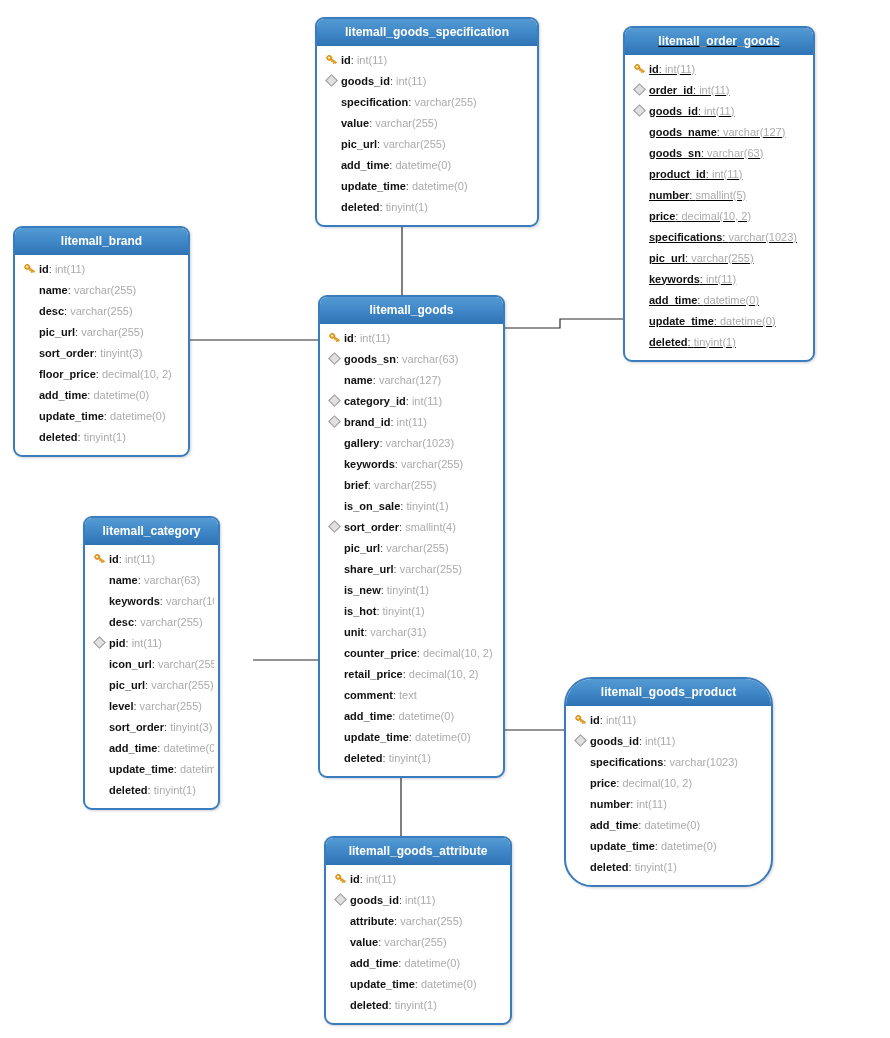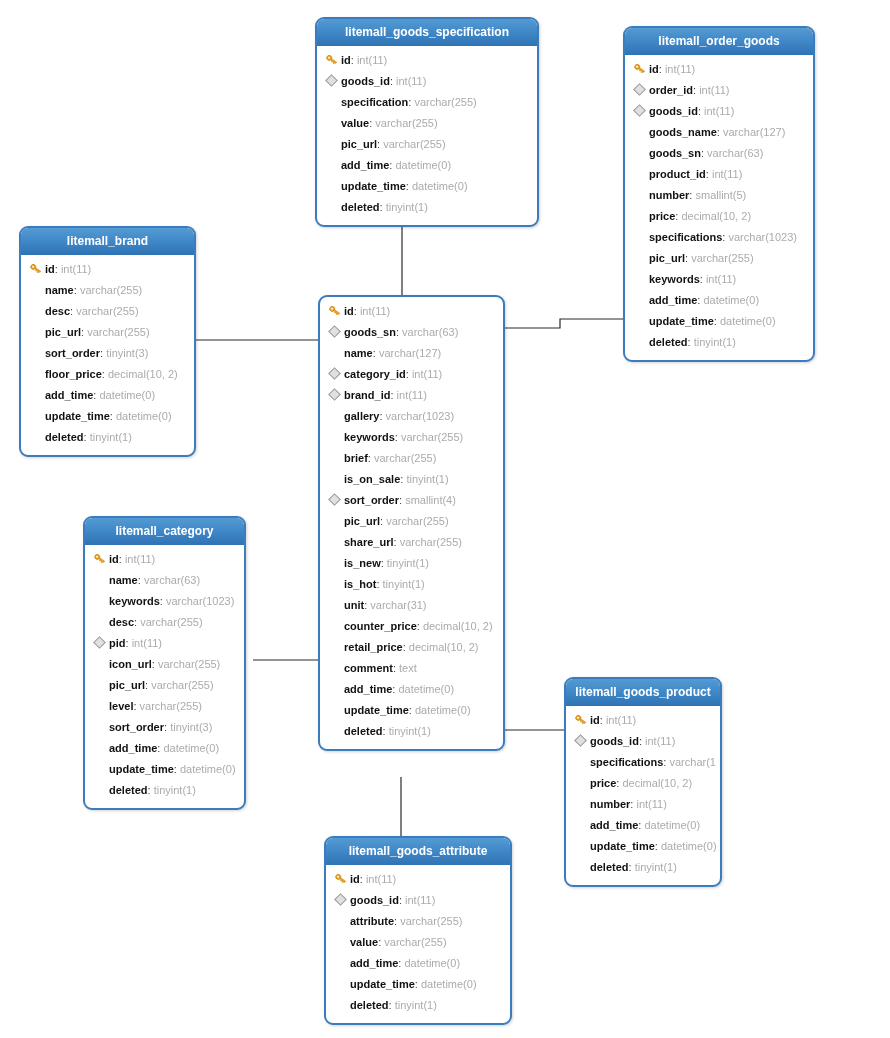--- a/index.html
+++ b/index.html
@@ -148,21 +148,21 @@
           <span class="fname">update_time</span>
           <span class="ftype">datetime(0)</span>
         </div>
         <div class="field-row">
           <span class="icon-cell"></span>
           <span class="fname">deleted</span>
           <span class="ftype">tinyint(1)</span>
         </div>
       </div>
     </div>
-    <div class="table-box" style="left: 623px; top: 26px; width: 192px;">
+    <div class="table-box" style="left: 623px; top: 26px; width: 192px; text-decoration: underline;">
       <div class="table-header">litemall_order_goods</div>
       <div class="table-body">
         <div class="field-row">
           <span class="icon-cell">
             <svg width="13" height="13" viewBox="0 0 16 16" xmlns="http://www.w3.org/2000/svg">
               <g transform="rotate(35 8 8)">
                 <circle cx="4.6" cy="8" r="3.1" fill="#efa51d" stroke="#c37f09" stroke-width="0.8"></circle>
                 <circle cx="4.3" cy="8" r="1.2" fill="#ffffff"></circle>
                 <path d="M7.6 7.1 L15.2 7.1 L15.2 8.9 L13.6 8.9 L13.6 10.6 L12.2 10.6 L12.2 8.9 L10.8 8.9 L10.8 10.2 L9.4 10.2 L9.4 8.9 L7.6 8.9 Z" fill="#efa51d" stroke="#c37f09" stroke-width="0.6"></path>
               </g>
@@ -235,21 +235,21 @@
           <span class="fname">update_time</span>
           <span class="ftype">datetime(0)</span>
         </div>
         <div class="field-row">
           <span class="icon-cell"></span>
           <span class="fname">deleted</span>
           <span class="ftype">tinyint(1)</span>
         </div>
       </div>
     </div>
-    <div class="table-box" style="left: 19px; top: 226px; width: 177px;">
+    <div class="table-box" style="left: 13px; top: 226px; width: 177px;">
       <div class="table-header">litemall_brand</div>
       <div class="table-body">
         <div class="field-row">
           <span class="icon-cell">
             <svg width="13" height="13" viewBox="0 0 16 16" xmlns="http://www.w3.org/2000/svg">
               <g transform="rotate(35 8 8)">
                 <circle cx="4.6" cy="8" r="3.1" fill="#efa51d" stroke="#c37f09" stroke-width="0.8"></circle>
                 <circle cx="4.3" cy="8" r="1.2" fill="#ffffff"></circle>
                 <path d="M7.6 7.1 L15.2 7.1 L15.2 8.9 L13.6 8.9 L13.6 10.6 L12.2 10.6 L12.2 8.9 L10.8 8.9 L10.8 10.2 L9.4 10.2 L9.4 8.9 L7.6 8.9 Z" fill="#efa51d" stroke="#c37f09" stroke-width="0.6"></path>
               </g>
@@ -294,20 +294,21 @@
           <span class="ftype">datetime(0)</span>
         </div>
         <div class="field-row">
           <span class="icon-cell"></span>
           <span class="fname">deleted</span>
           <span class="ftype">tinyint(1)</span>
         </div>
       </div>
     </div>
     <div class="table-box" style="left: 318px; top: 295px; width: 187px;">
+      <div class="table-header">litemall_goods</div>
       <div class="table-body">
         <div class="field-row">
           <span class="icon-cell">
             <svg width="13" height="13" viewBox="0 0 16 16" xmlns="http://www.w3.org/2000/svg">
               <g transform="rotate(35 8 8)">
                 <circle cx="4.6" cy="8" r="3.1" fill="#efa51d" stroke="#c37f09" stroke-width="0.8"></circle>
                 <circle cx="4.3" cy="8" r="1.2" fill="#ffffff"></circle>
                 <path d="M7.6 7.1 L15.2 7.1 L15.2 8.9 L13.6 8.9 L13.6 10.6 L12.2 10.6 L12.2 8.9 L10.8 8.9 L10.8 10.2 L9.4 10.2 L9.4 8.9 L7.6 8.9 Z" fill="#efa51d" stroke="#c37f09" stroke-width="0.6"></path>
               </g>
             </svg>
@@ -418,21 +419,21 @@
           <span class="fname">update_time</span>
           <span class="ftype">datetime(0)</span>
         </div>
         <div class="field-row">
           <span class="icon-cell"></span>
           <span class="fname">deleted</span>
           <span class="ftype">tinyint(1)</span>
         </div>
       </div>
     </div>
-    <div class="table-box" style="left: 83px; top: 516px; width: 163px;">
+    <div class="table-box" style="left: 83px; top: 516px; width: 137px;">
       <div class="table-header">litemall_category</div>
       <div class="table-body">
         <div class="field-row">
           <span class="icon-cell">
             <svg width="13" height="13" viewBox="0 0 16 16" xmlns="http://www.w3.org/2000/svg">
               <g transform="rotate(35 8 8)">
                 <circle cx="4.6" cy="8" r="3.1" fill="#efa51d" stroke="#c37f09" stroke-width="0.8"></circle>
                 <circle cx="4.3" cy="8" r="1.2" fill="#ffffff"></circle>
                 <path d="M7.6 7.1 L15.2 7.1 L15.2 8.9 L13.6 8.9 L13.6 10.6 L12.2 10.6 L12.2 8.9 L10.8 8.9 L10.8 10.2 L9.4 10.2 L9.4 8.9 L7.6 8.9 Z" fill="#efa51d" stroke="#c37f09" stroke-width="0.6"></path>
               </g>
@@ -493,21 +494,21 @@
           <span class="fname">update_time</span>
           <span class="ftype">datetime(0)</span>
         </div>
         <div class="field-row">
           <span class="icon-cell"></span>
           <span class="fname">deleted</span>
           <span class="ftype">tinyint(1)</span>
         </div>
       </div>
     </div>
-    <div class="table-box" style="left: 564px; top: 677px; width: 158px;">
+    <div class="table-box" style="left: 564px; top: 677px; width: 209px; border-radius: 28px;">
       <div class="table-header">litemall_goods_product</div>
       <div class="table-body">
         <div class="field-row">
           <span class="icon-cell">
             <svg width="13" height="13" viewBox="0 0 16 16" xmlns="http://www.w3.org/2000/svg">
               <g transform="rotate(35 8 8)">
                 <circle cx="4.6" cy="8" r="3.1" fill="#efa51d" stroke="#c37f09" stroke-width="0.8"></circle>
                 <circle cx="4.3" cy="8" r="1.2" fill="#ffffff"></circle>
                 <path d="M7.6 7.1 L15.2 7.1 L15.2 8.9 L13.6 8.9 L13.6 10.6 L12.2 10.6 L12.2 8.9 L10.8 8.9 L10.8 10.2 L9.4 10.2 L9.4 8.9 L7.6 8.9 Z" fill="#efa51d" stroke="#c37f09" stroke-width="0.6"></path>
               </g>

